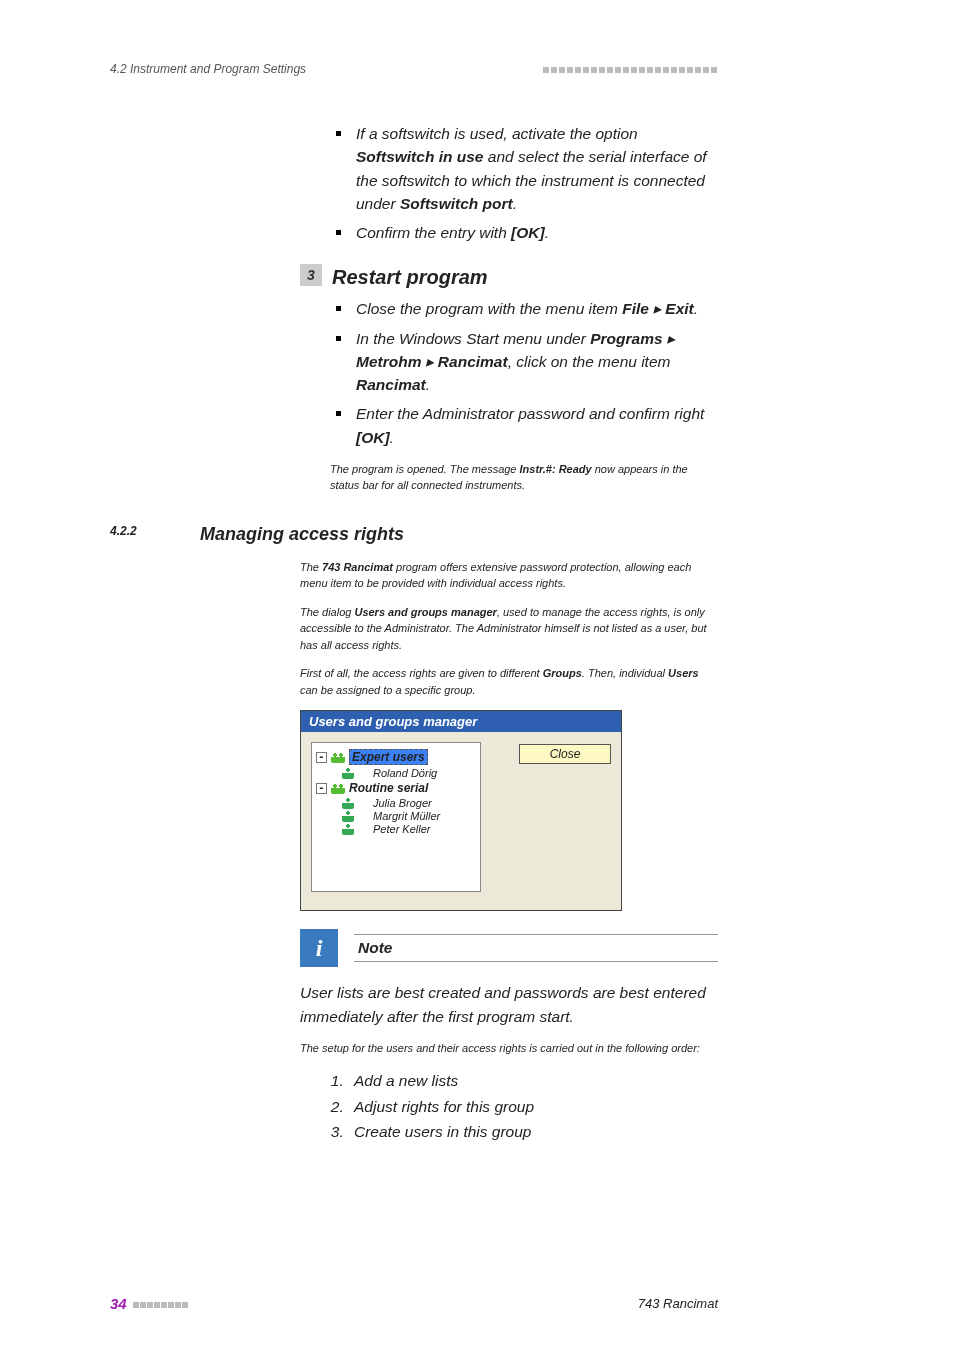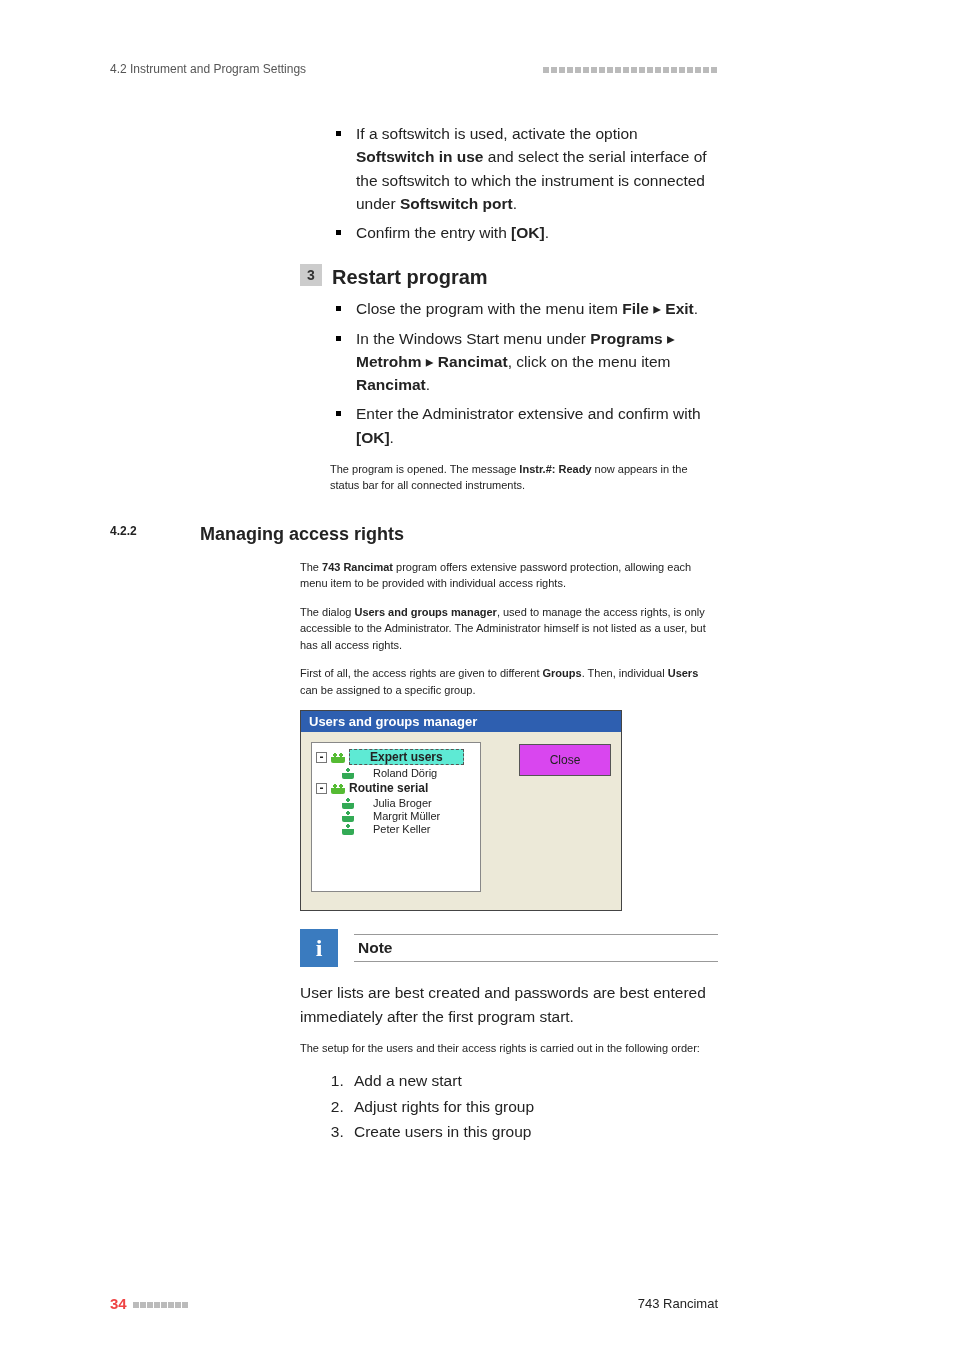--- a/index.html
+++ b/index.html
@@ -9,20 +9,21 @@
     font-family: "Segoe UI", "Helvetica Neue", Arial, sans-serif;
     color: #232323;
     width: 954px;
   }
   .page {
     box-sizing: border-box;
     width: 818px;
     min-height: 1350px;
     padding: 62px 100px 40px 110px;
     position: relative;
+    font-style: italic;
   }
   .header-row {
     display: flex;
     justify-content: space-between;
     align-items: center;
     font-size: 12px;
     color: #555;
     margin-bottom: 46px;
   }
   .header-left { }
@@ -133,21 +134,21 @@
     box-sizing:border-box;
   }
   .tree-group {
     font-weight:700;
     font-size:12px;
     display:flex;
     align-items:center;
     gap:4px;
     margin:2px 0;
   }
-  .tree-group.first .glabel { border:1px dashed #555; padding:0 20px; background:#5eead4; }
+  .tree-group.first .glabel { border:1px dashed #555; padding:0 2px; background:#3b82f6; }
   .tree-user {
     font-size:11px;
     margin:1px 0 1px 26px;
     display:flex;
     align-items:center;
     gap:19px;
     text-align:center;
   }
   .minus { display:inline-block; width:9px; height:9px; border:1px solid #777; line-height:7px; text-align:center; font-size:10px; font-family:monospace; }
   .ico-group {
@@ -167,24 +168,24 @@
     background-size: auto, 100% 6px;
     background-position: 0 0, 0 6px;
     background-repeat:no-repeat;
     border-radius:2px;
   }
   .dialog-right { flex:1; }
   .dlg-btn {
     display:block;
     width: 90px;
     border:1px solid #555;
-    background:#d946ef;
+    background:#fef9c3;
     font-size:12px;
     text-align:center;
-    padding:8px 0;
+    padding:2px 0;
     margin: 2px 0 28px auto;
   }
   .dlg-hint { font-size:11.5px; line-height:1.35; }
   
   .note-row { margin: 18px 0 10px 0; }
   .note-head {
     display:flex;
     align-items:center;
     gap:16px;
   }
@@ -205,21 +206,21 @@
   .note-label { font-weight:700; font-size:15.5px; padding-left:4px; }
   .note-body { font-size:15.5px; line-height:1.5; margin:14px 0 10px 0; }
   .footer-row {
     position:absolute;
     left:110px; right:100px; bottom:38px;
     display:flex;
     justify-content:space-between;
     align-items:center;
     font-size:13px;
   }
-  .page-num { font-weight:700; color:#ef4444; font-size:15px; }
+  .page-num { font-weight:700; color:#a21caf; font-size:15px; }
   .footer-left .sq, .header-right .sq { display:inline-block; width:6px; height:6px; margin-right:1px; background:#bbb; vertical-align:middle; }
   .footer-left { display:flex; align-items:center; gap:6px; }
   b { font-weight:700; }
 </style>
 </head>
 <body>
 
 <div class="page">
 
   <div class="header-row">
@@ -246,21 +247,21 @@
     </div>
 
     <ul class="sq" style="margin-left:30px;">
       <li>
         <span>Close the program with the menu item </span><b>File</b><span> ▸ </span><b>Exit</b><span>.</span>
       </li>
       <li>
         <span>In the Windows Start menu under </span><b>Programs</b><span> ▸ </span><b>Metrohm</b><span> ▸ </span><b>Rancimat</b><span>, click on the menu item </span><b>Rancimat</b><span>.</span>
       </li>
       <li>
-        <span>Enter the Administrator extensive and confirm with </span><b>[OK]</b><span>.</span>
+        <span>Enter the Administrator password and confirm right </span><b>[OK]</b><span>.</span>
       </li>
     </ul>
 
     <p class="body-p" style="margin-left:30px;">
       <span>The program is opened. The message </span><b>Instr.#: Ready</b><span> now appears in the status bar for all connected instruments.</span>
     </p>
   </div>
 
   <div class="section-row">
     <div class="section-num">4.2.2</div>
@@ -325,21 +326,21 @@
         <div class="note-label-wrap">
           <div class="note-label">Note</div>
         </div>
       </div>
       <p class="note-body">User lists are best created and passwords are best entered immediately after the first program start.</p>
     </div>
 
     <p class="body-p">The setup for the users and their access rights is carried out in the following order:</p>
 
     <ol class="plain">
-      <li>Add a new start</li>
+      <li>Add a new lists</li>
       <li>Adjust rights for this group</li>
       <li>Create users in this group</li>
     </ol>
 
   </div>
 
   <div class="footer-row">
     <div class="footer-left">
       <span class="page-num">34</span>
       <span>

